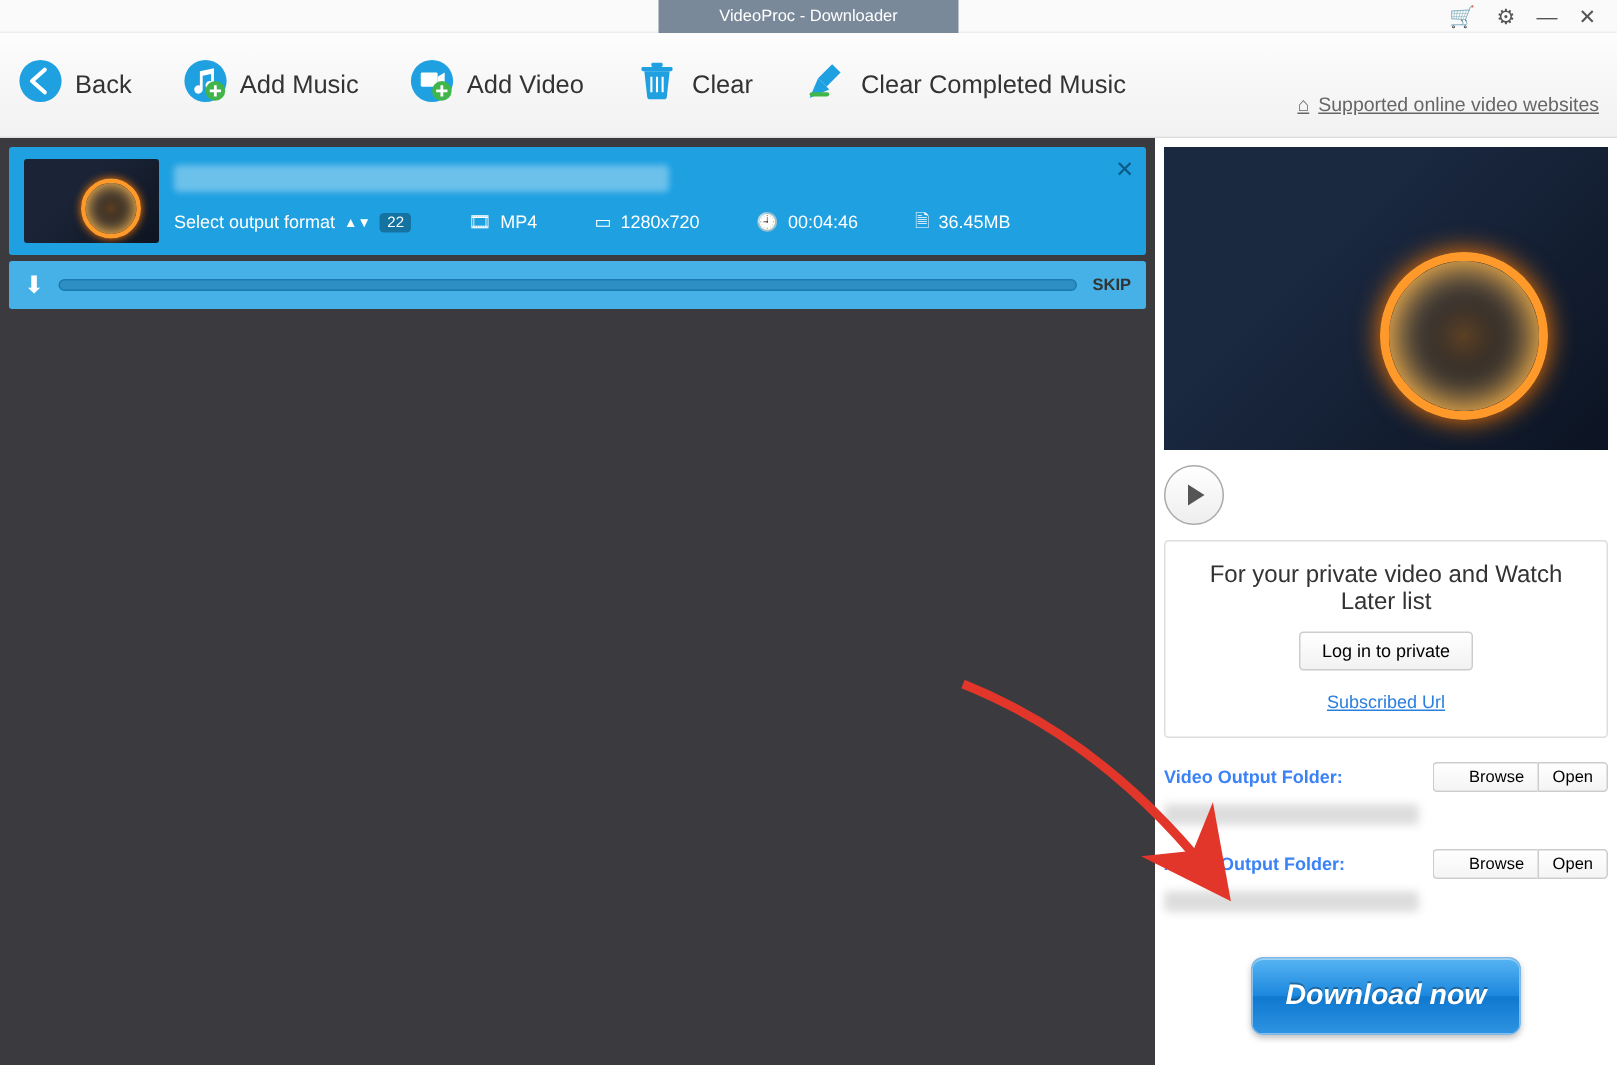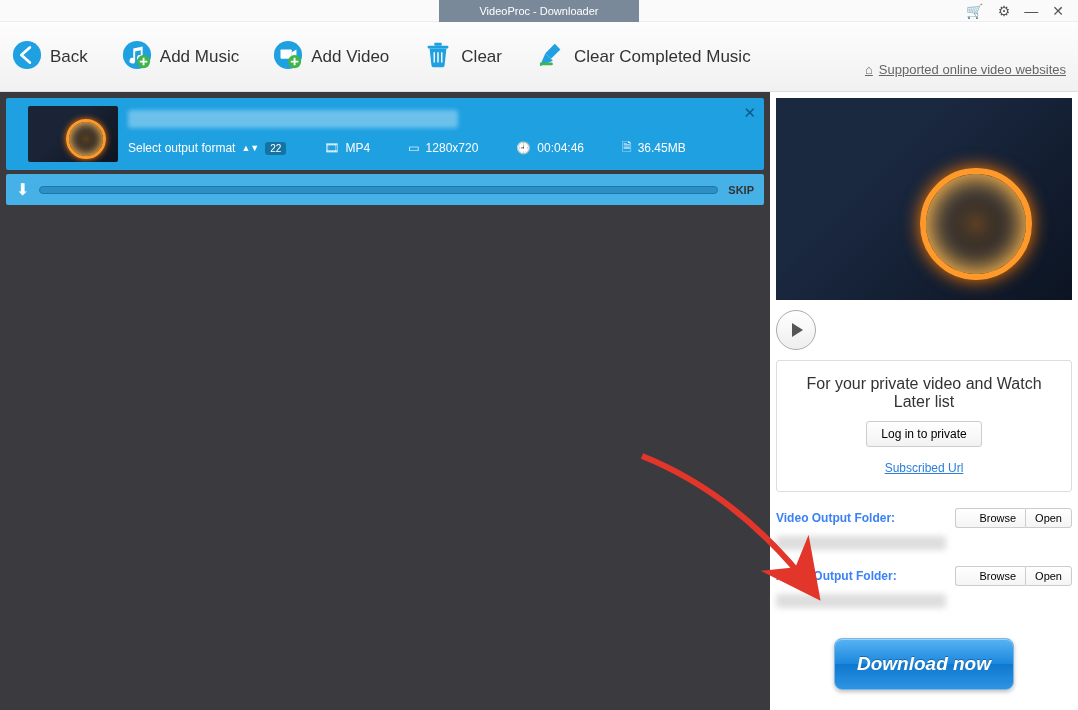--- a/index.html
+++ b/index.html
@@ -18,21 +18,21 @@
 .tool-btn .lbl { font-size: 17px; color: #333; }
 .supported-link { position: absolute; right: 12px; bottom: 14px; font-size: 13px; color: #666; text-decoration: underline; display: flex; align-items: center; gap: 6px; cursor: pointer; }
 
 
 .main { display: flex; height: calc(710px - 22px - 70px); }
 .left { flex: 0 0 770px; background: #3a3a3f; padding: 6px; display: flex; flex-direction: column; }
 .right { flex: 1; background: #fff; padding: 6px; display: flex; flex-direction: column; gap: 6px; }
 
 
 .video-item { background: #1ea0e1; color: #fff; border-radius: 2px; padding: 8px 10px; position: relative; }
-.video-row1 { display: flex; align-items: center; gap: 10px; margin-left: 12px; }
+.video-row1 { display: flex; align-items: center; gap: 10px; }
 .thumb { width: 90px; height: 56px; background: linear-gradient(135deg, #1a2436 40%, #0e1420 100%); border-radius: 2px; position: relative; overflow: hidden; }
 .thumb::after { content: ""; position: absolute; width: 34px; height: 34px; border: 3px solid #ff9a2a; border-radius: 50%; bottom: 3px; left: 38px; box-shadow: inset 0 0 10px 2px #ffb84d, 0 0 6px #ff7a00; background: radial-gradient(circle, rgba(255,140,0,.3), transparent 60%); }
 .vtitle { height: 18px; width: 330px; background: rgba(255,255,255,.35); border-radius: 3px; filter: blur(2px); }
 .fmt-row { display: flex; align-items: center; gap: 38px; margin-top: 10px; font-size: 12px; }
 .fmt-item { display: flex; align-items: center; gap: 6px; white-space: nowrap; }
 .badge { background: rgba(0,0,0,.28); padding: 1px 5px; border-radius: 3px; font-size: 10px; }
 .close-x { position: absolute; top: 6px; right: 8px; color: #0a5a84; font-size: 15px; cursor: pointer; }
 .dl-row { display: flex; align-items: center; gap: 10px; background: #45b1e6; margin-top: 4px; padding: 6px 10px; border-radius: 2px; }
 .dl-icon { color: #fff; font-size: 16px; }
 .progress { flex: 1; height: 8px; background: #2d8fc4; border-radius: 4px; border: 1px solid #1a7ab0; }

